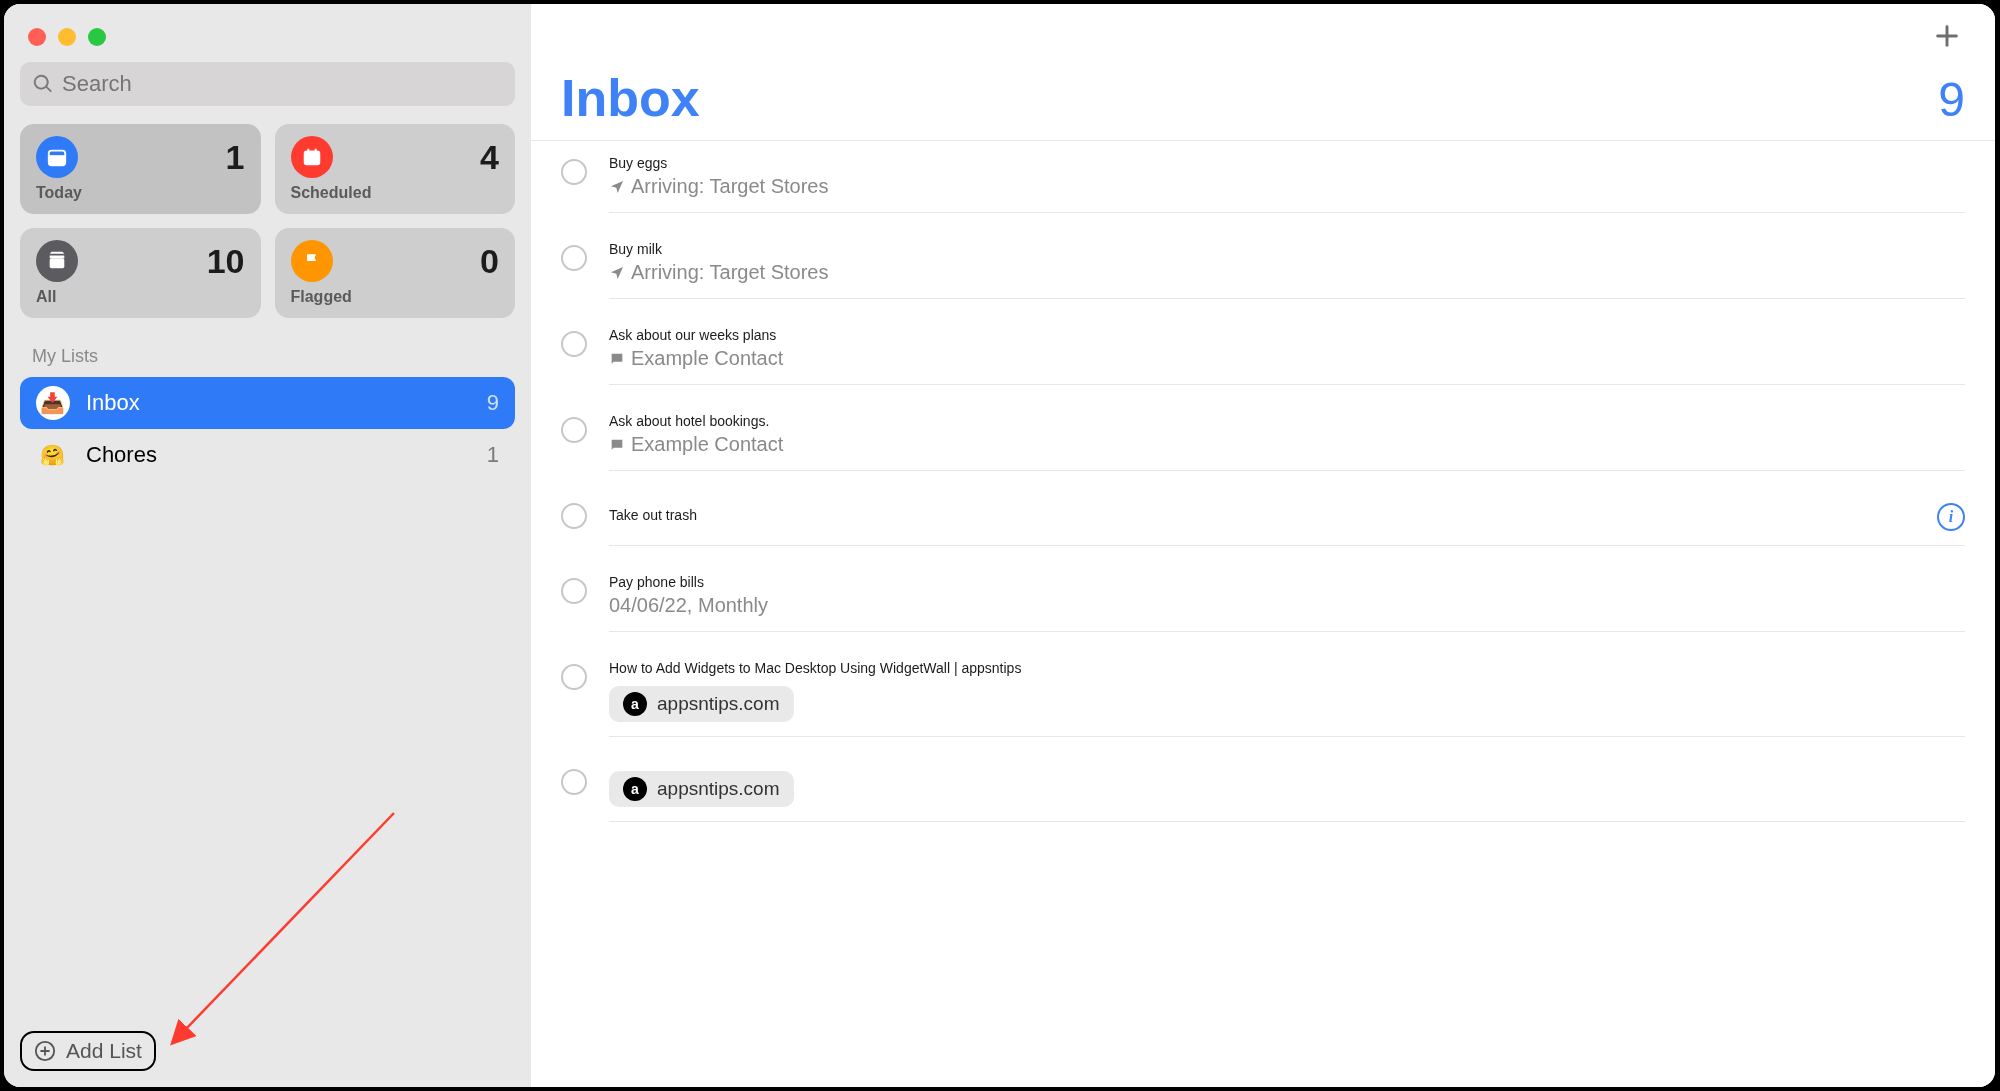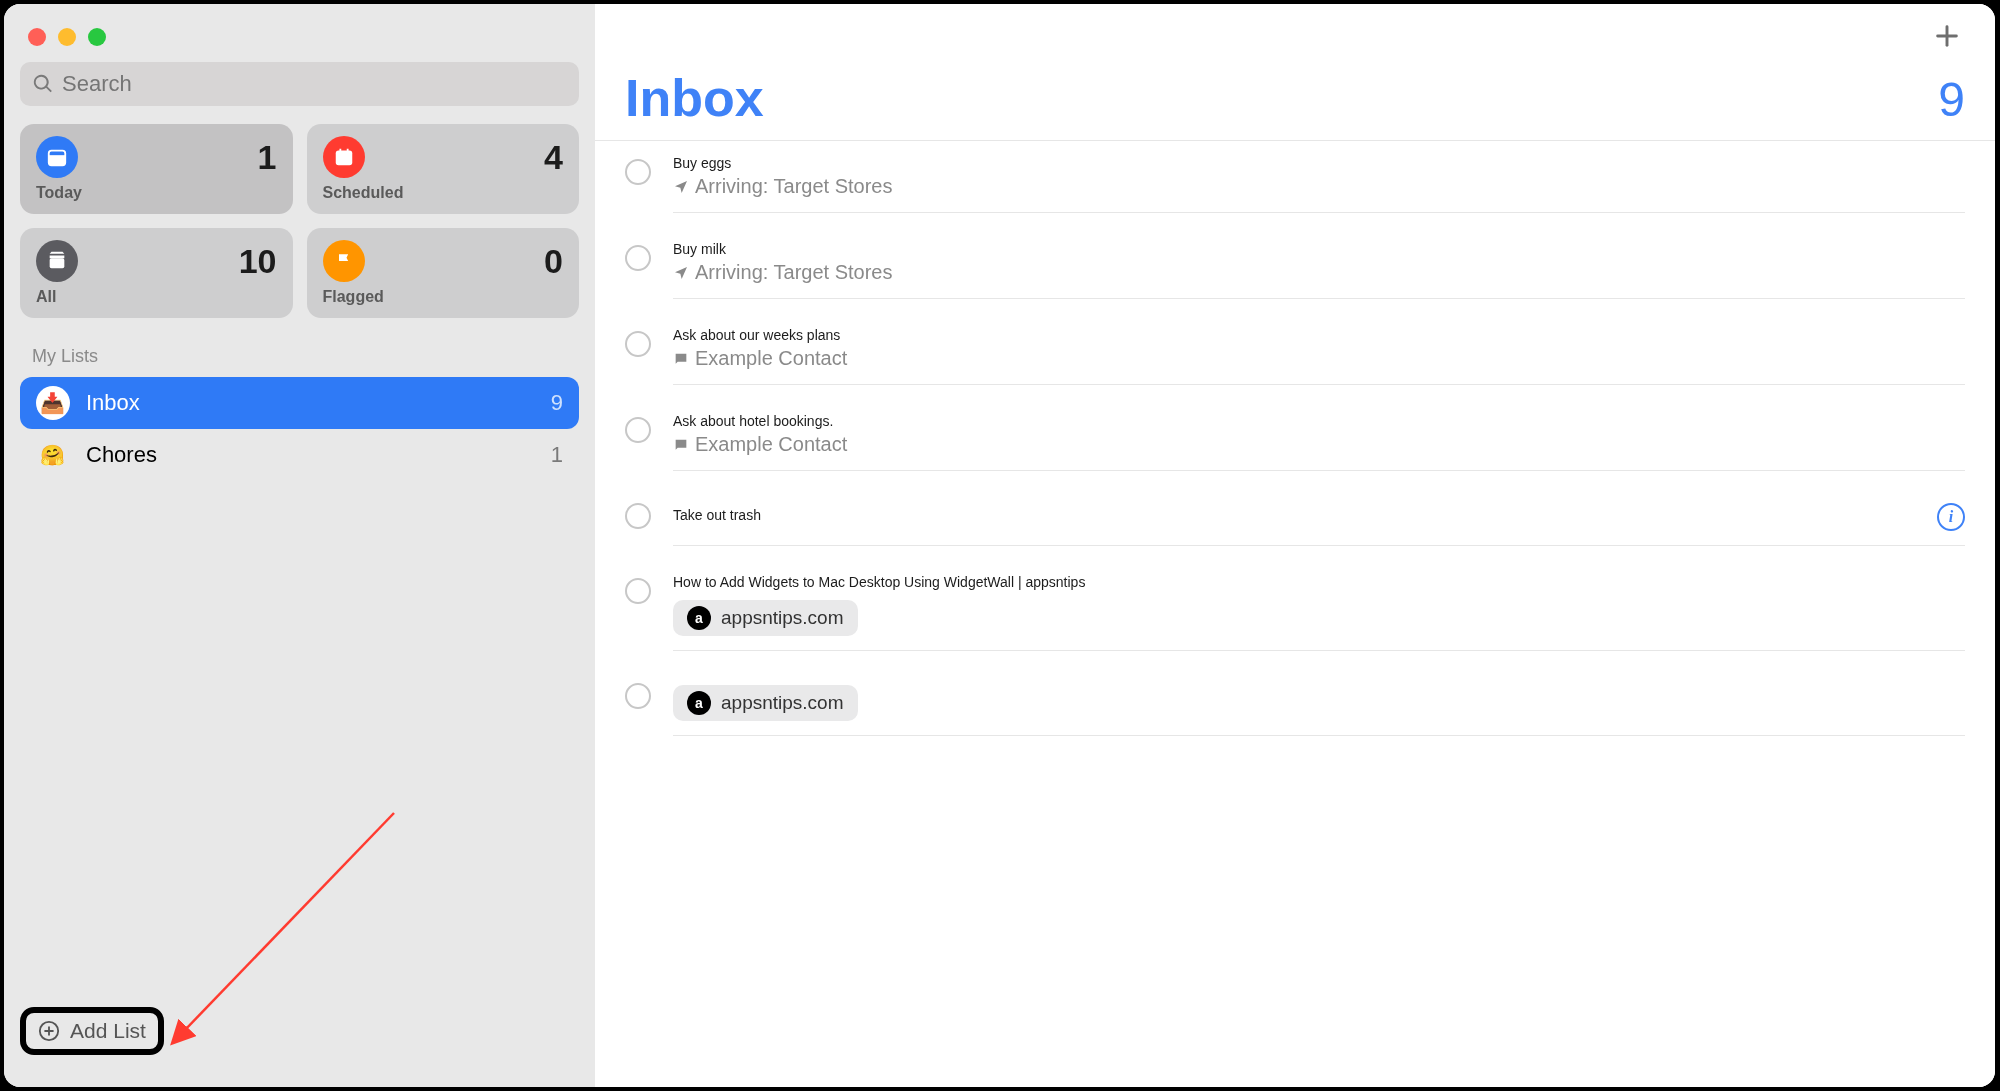--- a/index.html
+++ b/index.html
@@ -1,20 +1,20 @@
 <!DOCTYPE html>
 <html><head>
 <meta charset="utf-8">
 <style>
   * { box-sizing: border-box; margin: 0; padding: 0; font-family: -apple-system, BlinkMacSystemFont, "Segoe UI", Helvetica, Arial, sans-serif; }
   body { width: 2000px; height: 1091px; overflow: hidden; background:#000; }
   .window { width: 1991px; height: 1083px; margin:4px; display:flex; border-radius:16px; overflow:hidden; background:#fff; }
   
   
-  .sidebar { width: 591px; background:#e8e8e8; display:flex; flex-direction:column; padding:16px; position:relative; }
+  .sidebar { width: 527px; background:#e8e8e8; display:flex; flex-direction:column; padding:16px; position:relative; }
   .traffic-lights { display:flex; gap:12px; padding:8px 8px 16px 8px; }
   .tl { width:18px; height:18px; border-radius:50%; }
   .tl.red { background:#ff5f57; }
   .tl.yellow { background:#febc2e; }
   .tl.green { background:#28c840; }
   
   .search-box { background:#d7d5d5; border-radius:10px; height:44px; display:flex; align-items:center; padding:0 12px; gap:8px; margin-bottom:18px; }
   .search-box svg { width:22px; height:22px; fill:#7a7a7a; }
   .search-box input { border:none; background:transparent; font-size:22px; color:#777; outline:none; flex:1; }
   
@@ -29,21 +29,21 @@
   .section-title { font-size:18px; font-weight:400; color:#8a8a8a; margin:28px 0 10px 12px; }
   
   .list-item { display:flex; align-items:center; gap:16px; height:52px; padding:0 16px; border-radius:12px; cursor:pointer; }
   .list-item.selected { background:#2f7af6; color:#fff; }
   .list-icon { width:34px; height:34px; border-radius:50%; display:flex; align-items:center; justify-content:center; font-size:20px; }
   .list-label { flex:1; font-size:22px; }
   .list-count { font-size:22px; }
   .list-item.selected .list-count { color:#cfe1fd; }
   .list-item:not(.selected) .list-count { color:#7a7a7a; }
   
-  .add-list { position:absolute; bottom:32px; left:16px; display:flex; align-items:center; gap:10px; padding:6px 12px; border:6px solid #000000; border-radius:14px; color:#555; cursor:pointer; font-size:21px; }
+  .add-list { position:absolute; bottom:16px; left:16px; display:flex; align-items:center; gap:10px; padding:6px 12px; border:2px solid #000000; border-radius:14px; color:#555; cursor:pointer; font-size:21px; }
   .add-list svg { width:22px; height:22px; stroke:#555; }
   
   
   .annotation-arrow { position:absolute; left:150px; bottom:34px; width:260px; height:260px; pointer-events:none; }
   
   
   .main { flex:1; display:flex; flex-direction:column; background:#fff; }
   .toolbar { height:64px; display:flex; justify-content:flex-end; align-items:center; padding:0 28px; }
   .plus-btn { width:40px; height:40px; display:flex; align-items:center; justify-content:center; cursor:pointer; }
   .plus-btn svg { width:28px; height:28px; stroke:#6e6e6e; }
@@ -251,20 +251,27 @@
         <div class="task-body">
           <div class="task-row">
             <div style="flex:1">
               <div class="task-title">Take out trash</div>
             </div>
             <div class="info-btn">i</div>
           </div>
         </div>
       </div>
 
+      <div class="task">
+        <div class="task-check"></div>
+        <div class="task-body">
+          <div class="task-title">Pay phone bills</div>
+          <div class="task-sub">04/06/22, Monthly</div>
+        </div>
+      </div>
 
       <div class="task">
         <div class="task-check"></div>
         <div class="task-body">
           <div class="task-title">How to Add Widgets to Mac Desktop Using WidgetWall | appsntips</div>
           <div class="link-chip">
             <span class="fav">a</span>
             <span>appsntips.com</span>
           </div>
         </div>

